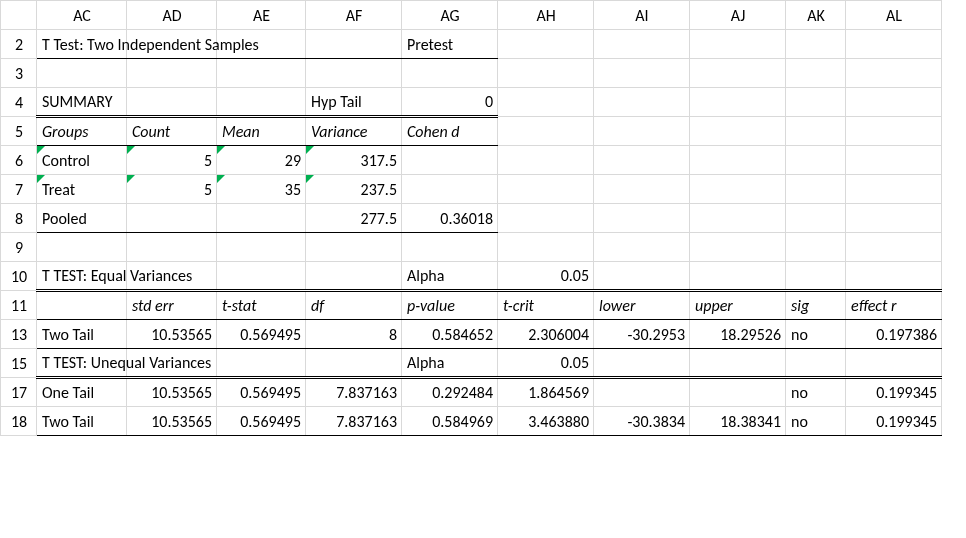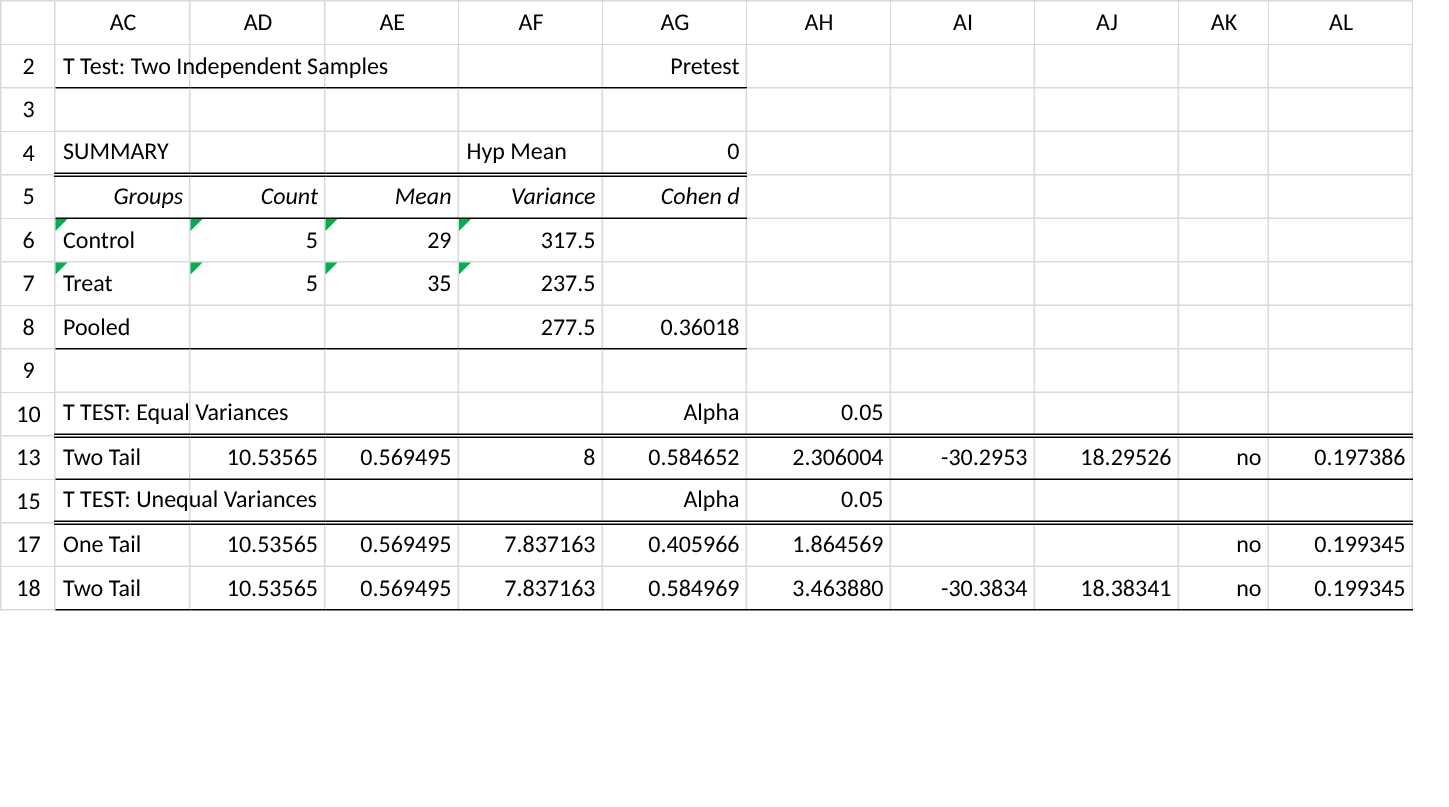--- a/index.html
+++ b/index.html
@@ -52,21 +52,21 @@
   }
   .sheet tbody th.rowhdr {
     text-align: center;
     font-weight: normal;
     background: #fff;
     color: #000;
     border: 1px solid #d9d9d9;
   }
 
   .num  { text-align: right; }
-  .ctr  { text-align: right; }
+  .ctr  { text-align: left; }
   .ital { font-style: italic; }
   .b-bottom-thin  { border-bottom: 1px solid #000 !important; }
   .b-bottom-dbl   { border-bottom: 3px double #000 !important; }
 
   
   .err-tri::before {
     content: "";
     position: absolute;
     top: 0;
     left: 0;
@@ -139,21 +139,21 @@
       <td></td>
       <td></td>
       <td></td>
     </tr>
 
     <tr>
       <th class="rowhdr">4</th>
       <td class="b-bottom-dbl">SUMMARY</td>
       <td class="b-bottom-dbl"></td>
       <td class="b-bottom-dbl"></td>
-      <td class="b-bottom-dbl">Hyp Mean</td>
+      <td class="b-bottom-dbl">Hyp Tail</td>
       <td class="num b-bottom-dbl">0</td>
       <td></td>
       <td></td>
       <td></td>
       <td></td>
       <td></td>
     </tr>
 
     <tr>
       <th class="rowhdr">5</th>
@@ -232,20 +232,33 @@
       <td class="b-bottom-dbl"></td>
       <td class="b-bottom-dbl"></td>
       <td class="ctr b-bottom-dbl">Alpha</td>
       <td class="num b-bottom-dbl">0.05</td>
       <td class="b-bottom-dbl"></td>
       <td class="b-bottom-dbl"></td>
       <td class="b-bottom-dbl"></td>
       <td class="b-bottom-dbl"></td>
     </tr>
 
+    <tr>
+      <th class="rowhdr">11</th>
+      <td class="b-bottom-thin"></td>
+      <td class="ital ctr b-bottom-thin">std err</td>
+      <td class="ital ctr b-bottom-thin">t-stat</td>
+      <td class="ital ctr b-bottom-thin">df</td>
+      <td class="ital ctr b-bottom-thin">p-value</td>
+      <td class="ital ctr b-bottom-thin">t-crit</td>
+      <td class="ital ctr b-bottom-thin">lower</td>
+      <td class="ital ctr b-bottom-thin">upper</td>
+      <td class="ital ctr b-bottom-thin">sig</td>
+      <td class="ital ctr b-bottom-thin">effect r</td>
+    </tr>
 
 
     <tr>
       <th class="rowhdr">13</th>
       <td class="b-bottom-thin">Two Tail</td>
       <td class="num b-bottom-thin">10.53565</td>
       <td class="num b-bottom-thin">0.569495</td>
       <td class="num b-bottom-thin">8</td>
       <td class="num b-bottom-thin">0.584652</td>
       <td class="num b-bottom-thin">2.306004</td>
@@ -270,21 +283,21 @@
       <td class="b-bottom-dbl"></td>
     </tr>
 
 
     <tr>
       <th class="rowhdr">17</th>
       <td>One Tail</td>
       <td class="num">10.53565</td>
       <td class="num">0.569495</td>
       <td class="num">7.837163</td>
-      <td class="num">0.405966</td>
+      <td class="num">0.292484</td>
       <td class="num">1.864569</td>
       <td></td>
       <td></td>
       <td class="ctr">no</td>
       <td class="num">0.199345</td>
     </tr>
 
     <tr>
       <th class="rowhdr">18</th>
       <td class="b-bottom-thin">Two Tail</td>

